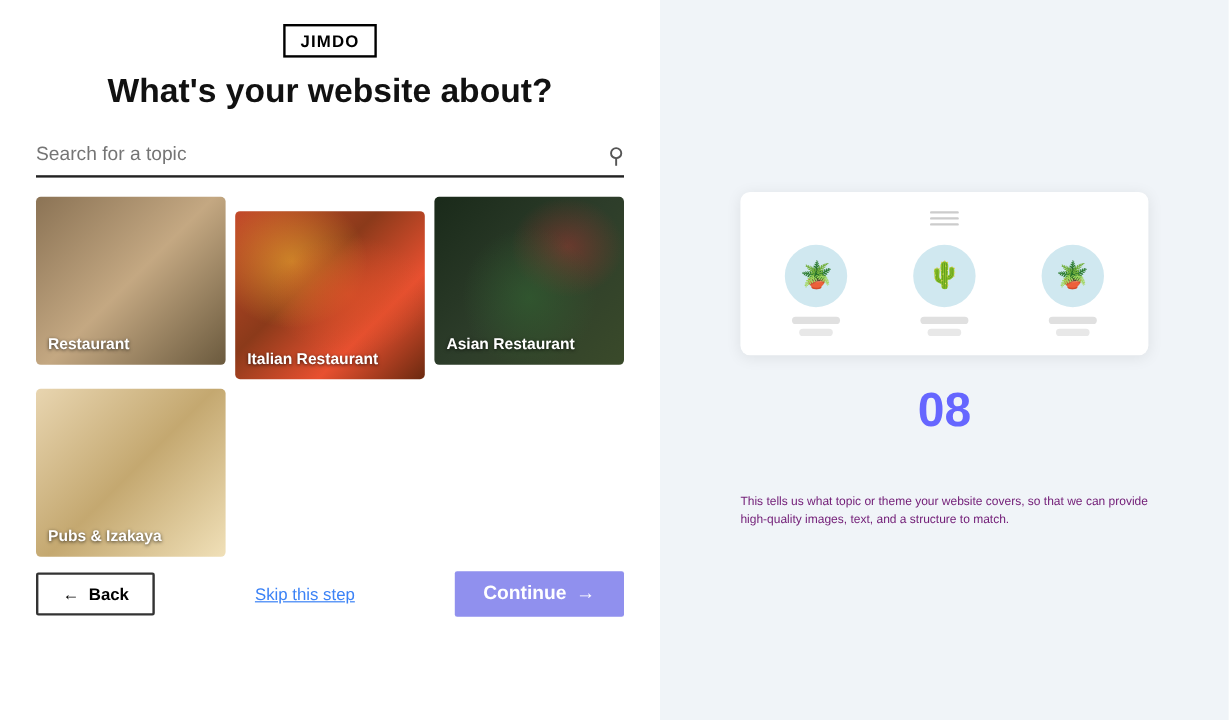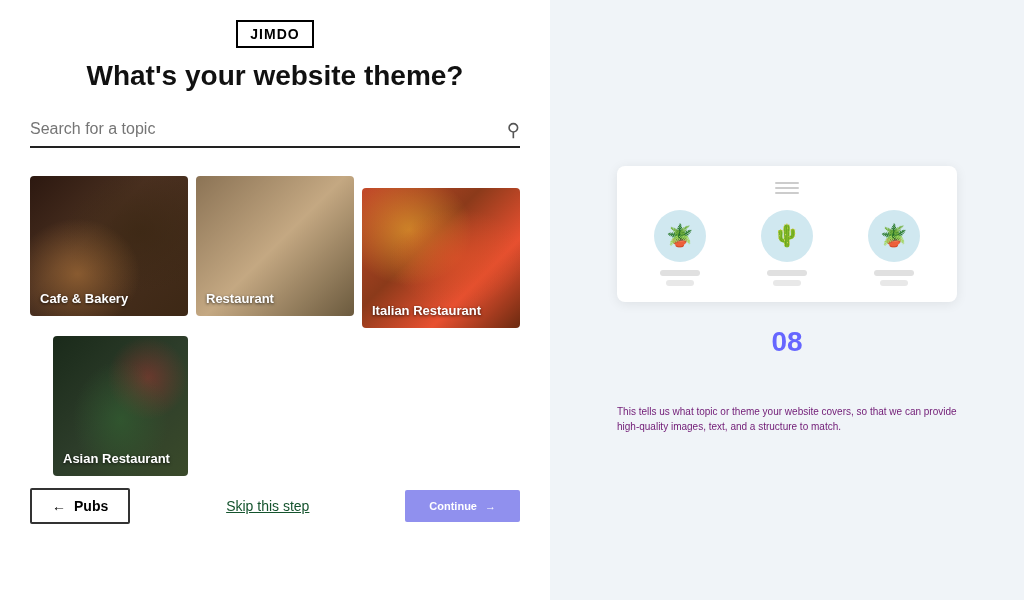--- a/index.html
+++ b/index.html
@@ -38,21 +38,21 @@
       font-size: 28px;
       font-weight: 800;
       text-align: center;
       margin-bottom: 20px;
       color: #111;
     }
 
     .search-container {
       width: 100%;
       position: relative;
-      margin-bottom: 28px;
+      margin-bottom: 16px;
     }
 
     .search-input {
       width: 100%;
       border: none;
       border-bottom: 2px solid #222;
       outline: none;
       font-size: 16px;
       padding: 8px 36px 8px 0;
       color: #aaa;
@@ -81,21 +81,21 @@
       height: 140px;
       border-radius: 4px;
       overflow: hidden;
       cursor: pointer;
     }
 
     
     .cat-cafe { background: linear-gradient(135deg, #2c1810 0%, #4a3020 40%, #3d2815 100%); }
     .cat-restaurant { background: linear-gradient(135deg, #8b7355 0%, #c4a882 50%, #6b5a3e 100%); text-align: center; }
     .cat-italian { background: linear-gradient(135deg, #c44a2a 0%, #8b3a1a 40%, #e85030 70%, #6b2a10 100%); margin-top: 12px; }
-    .cat-asian { background: linear-gradient(135deg, #1a2a1a 0%, #2d3d2a 50%, #3a4a2a 100%); margin-left: 23px; }
+    .cat-asian { background: linear-gradient(135deg, #1a2a1a 0%, #2d3d2a 50%, #3a4a2a 100%); }
     .cat-pubs { background: linear-gradient(135deg, #e8d5b0 0%, #c4a870 50%, #f0e0b8 100%); }
     .cat-bar { background: linear-gradient(135deg, #2a1a0a 0%, #4a3010 50%, #1a1008 100%); }
 
     
     .cat-cafe::before {
       content: '';
       position: absolute;
       inset: 0;
       background: 
         radial-gradient(ellipse at 30% 70%, rgba(180,120,60,0.6) 0%, transparent 40%),
@@ -167,30 +167,30 @@
       border-radius: 2px;
     }
 
     .skip-button {
       background: none;
       border: none;
       text-decoration: underline;
       font-size: 14px;
       font-weight: 500;
       cursor: pointer;
-      color: #14532d;
+      color: #3b82f6;
       text-align: center;
     }
 
     .continue-button {
       background: #9090ee;
       color: #fff;
       border: none;
       padding: 10px 24px;
-      font-size: 11px;
+      font-size: 16px;
       font-weight: 600;
       cursor: pointer;
       display: flex;
       align-items: center;
       gap: 8px;
       border-radius: 2px;
     }
 
     
     .right-panel {
@@ -272,70 +272,70 @@
     }
 
     .preview-line-shorter {
       width: 28px;
       height: 6px;
       background: #e8e8e8;
       border-radius: 3px;
     }
 
     .step-number {
-      font-size: 28px;
+      font-size: 40px;
       font-weight: 700;
       color: #6666ff;
       margin-bottom: 10px;
     }
 
     .step-description {
       font-size: 10px;
       color: #701a75;
       line-height: 1.5;
       max-width: 340px;
       margin-top: 36px;
     }
   </style>
 </head>
 <body>
 
 <div class="left-panel">
   <div class="logo">JIMDO</div>
 
-  <h1 class="main-title">What's your website theme?</h1>
+  <h1 class="main-title">What's your website about?</h1>
 
   <div class="search-container">
     <input class="search-input" type="text" placeholder="Search for a topic" style="">
     <span class="search-icon-wrapper">⚲</span>
   </div>
 
   <div class="categories-grid" id="categories-grid">
-  <div class="category-item cat-cafe">
-        <span class="category-label">Cafe &amp; Bakery</span>
-      </div>
       <div class="category-item cat-restaurant">
         <span class="category-label">Restaurant</span>
       </div>
       <div class="category-item cat-italian">
         <span class="category-label">Italian Restaurant</span>
       </div>
       <div class="category-item cat-asian">
         <span class="category-label">Asian Restaurant</span>
+      </div>
+      <div class="category-item cat-pubs">
+        <span class="category-label">Pubs &amp; Izakaya</span>
       </div>
     </div>
 
   <div class="progress-bar-container">
     <div class="progress-bar-fill" id="progress-fill" style="width: 45%;"></div>
   </div>
 
   <div class="bottom-nav">
     <button class="back-button">
       <span>←</span>
-      <span>Pubs</span>
+      <span>Back</span>
     </button>
     <button class="skip-button">Skip this step</button>
     <button class="continue-button">
       <span>Continue</span>
       <span>→</span>
     </button>
   </div>
 </div>
 
 <div class="right-panel">

